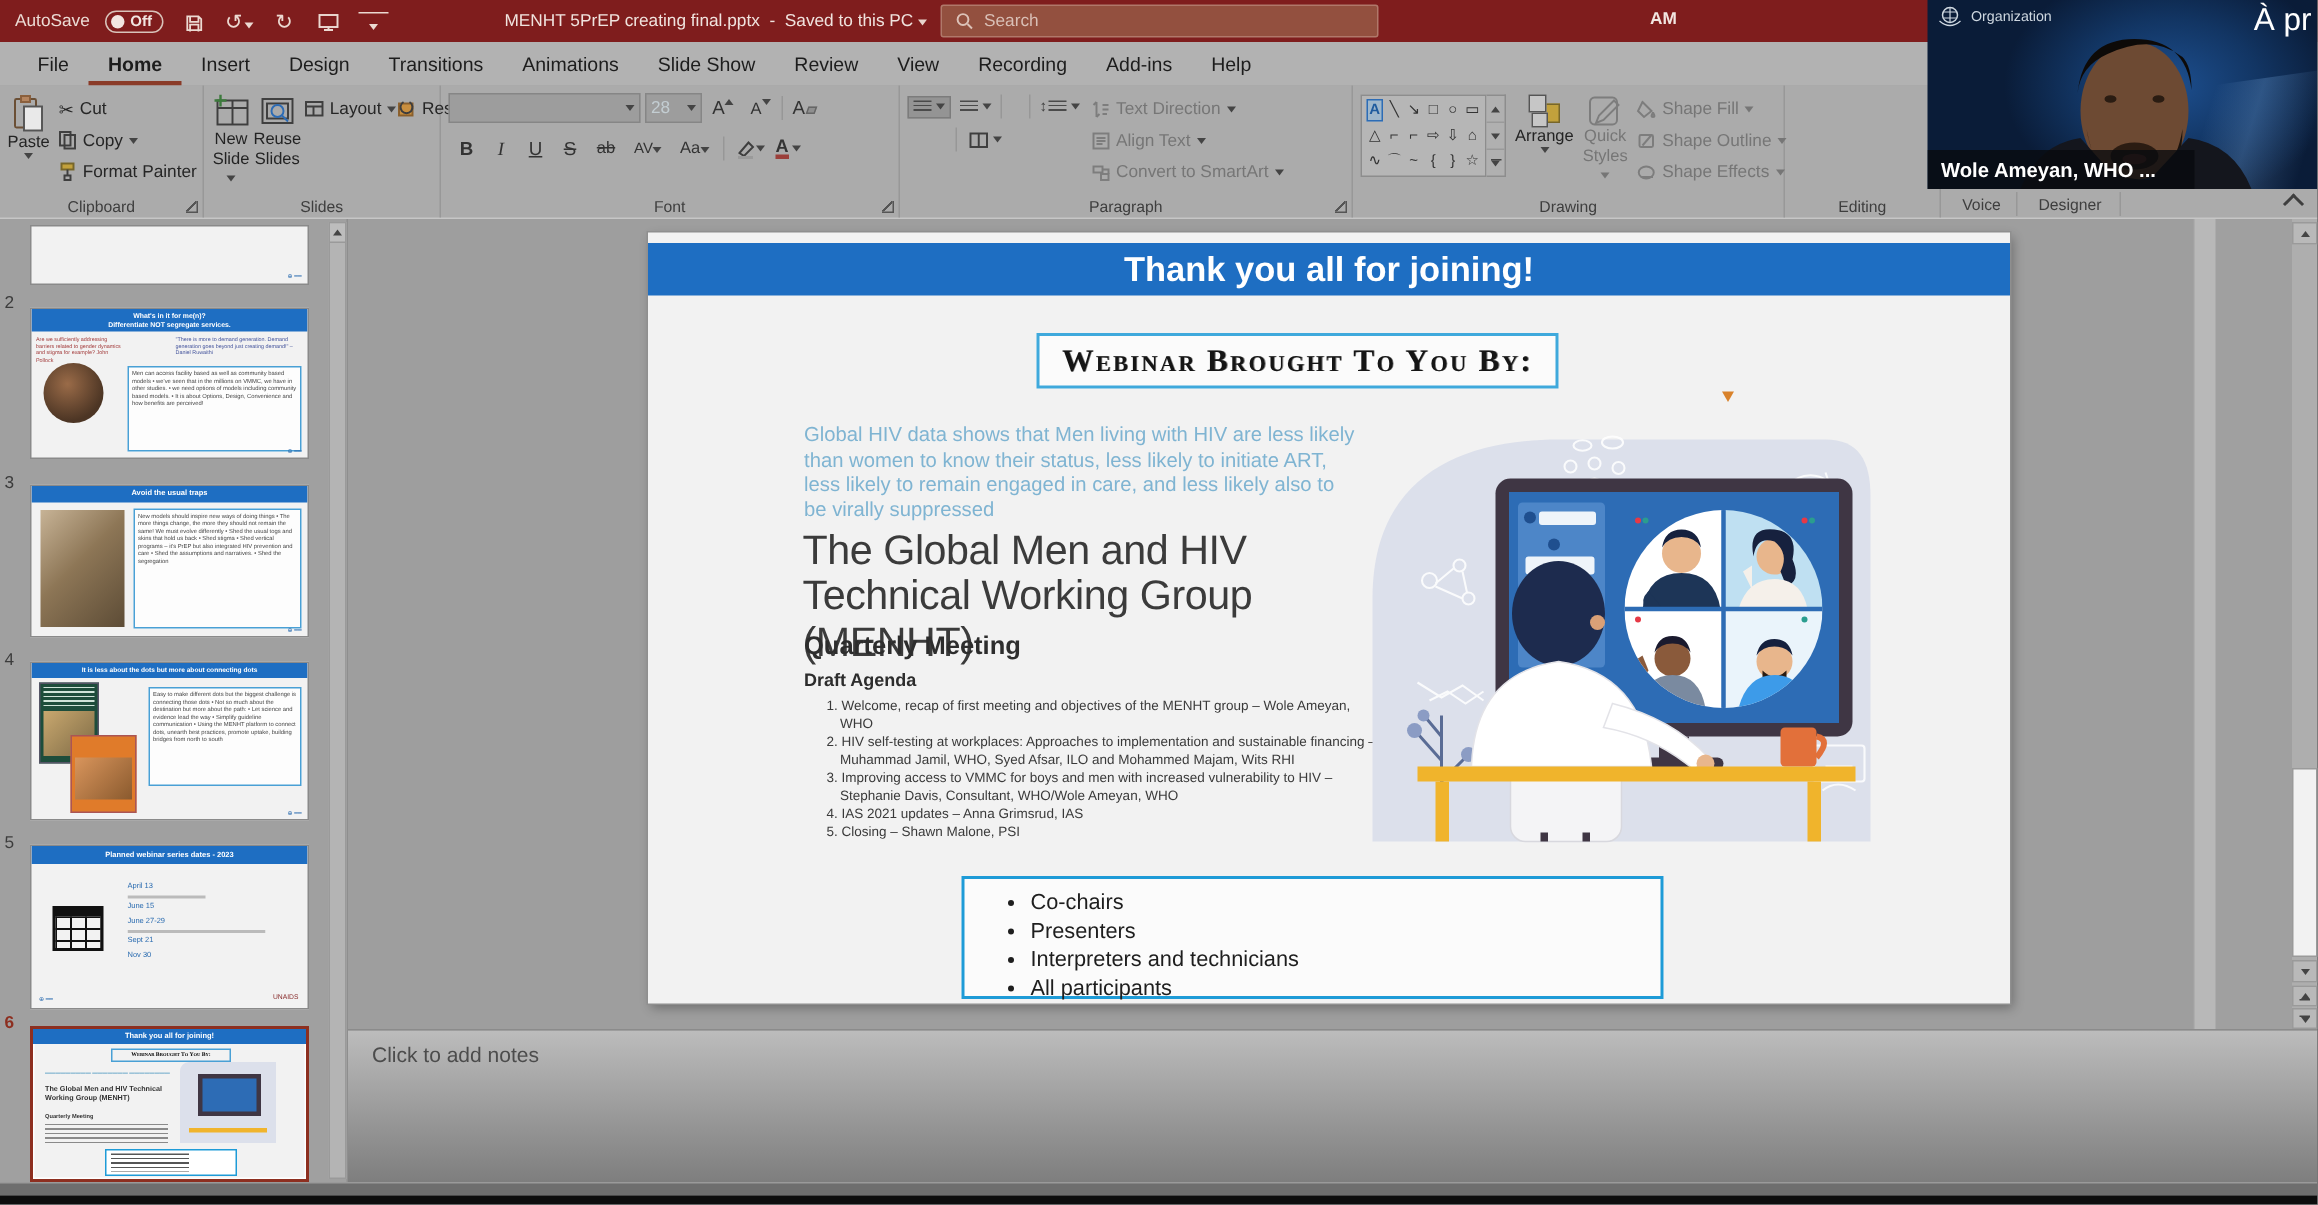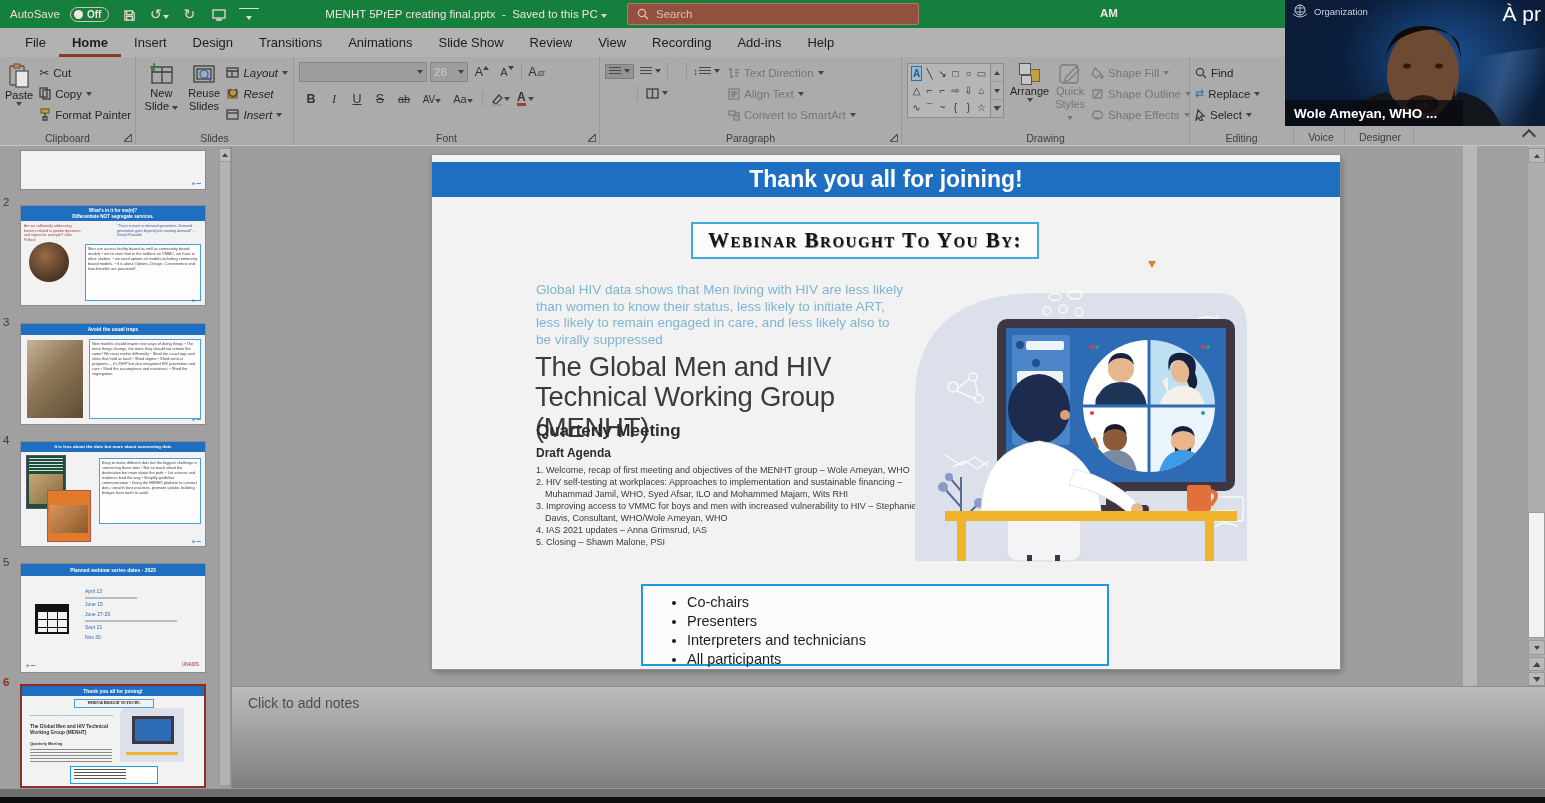--- a/index.html
+++ b/index.html
@@ -4,21 +4,21 @@
 <style>
   * { margin:0; padding:0; box-sizing:border-box; }
   html,body { background:#555; }
   #app {
     position:relative; width:1545px; height:803px; overflow:hidden;
     font-family:"Liberation Sans", sans-serif; background:#a0a0a0;
   }
   .abs { position:absolute; }
 
   
-  .titlebar { left:0; top:0; width:1545px; height:28px; background:#15803d; display:flex; align-items:center; color:#ecdcd5; font-size:11.5px; }
+  .titlebar { left:0; top:0; width:1545px; height:28px; background:#7f1d1d; display:flex; align-items:center; color:#ecdcd5; font-size:11.5px;gap:11px; }
   .tb-left { display:flex; align-items:center; gap:10px; padding-left:10px; }
   .autosave-pill { display:flex; align-items:center; gap:4px; border:1px solid #d9c3ba; border-radius:9px; padding:1px 7px 1px 3px; font-size:10px; font-weight:bold; color:#f2e6e1; }
   .autosave-dot { width:9px; height:9px; border-radius:50%; background:#f2e6e1; }
   .qat-ic { font-size:14px; color:#ecd9d1; width:20px; text-align:center; cursor:default; }
   .tb-title { margin-left:66px; white-space:nowrap; color:#f0e3de; }
   .tb-search { position:absolute; left:627px; top:3px; width:292px; height:22px; background:#93503f; border:1px solid #b0786a; border-radius:2px; display:flex; align-items:center; gap:7px; padding-left:9px; }
   .tb-search input { background:transparent; border:none; outline:none; color:#e8d4cc; font-size:11.5px; width:220px; }
   .tb-search input::placeholder { color:#d9bfb6; }
   .tb-initials { position:absolute; left:1100px; top:7px; color:#f2e6e1; font-size:11.5px; font-weight:bold; }
 
@@ -70,21 +70,21 @@
   
   .editor { left:232px; top:146px; width:1230px; height:540px; background:#9e9e9e; }
   .slide { position:absolute; left:200px; top:9px; width:908px; height:514px; background:#f2f2f2; box-shadow:0 0 0 1px #8f8f8f, 2px 3px 7px rgba(0,0,0,.3); }
   .s-titlebar { position:absolute; left:0; top:7px; width:100%; height:35px; background:#1e6ec2; color:#fff; font-size:23px; font-weight:bold; text-align:center; line-height:35px; }
   .s-webinar { position:absolute; left:259px; top:67px; width:348px; height:37px; border:2px solid #3fa9dc; display:flex; align-items:center; justify-content:center; font-family:"Liberation Serif", serif; font-weight:bold; font-variant:small-caps; letter-spacing:1.5px; font-size:21px; color:#151515; text-shadow:0.6px 0.6px 0 #8d8d8d; background:#fbfbfb; }
   .s-intro { position:absolute; left:104px; top:127px; width:368px; font-size:13.5px; line-height:1.23; color:#7fb4d2; }
   .s-heading { position:absolute; left:103px; top:197px; width:382px; font-size:27.5px; line-height:1.1; color:#3b3b3b; letter-spacing:-0.3px; }
   .s-sub1 { position:absolute; left:104px; top:266px; font-size:17px; font-weight:bold; color:#2d2d2d; }
   .s-sub2 { position:absolute; left:104px; top:291px; font-size:12px; font-weight:bold; color:#2d2d2d; }
   .s-agenda { position:absolute; left:104px; top:310px; width:382px; font-size:9px; line-height:1.33; color:#3a3a3a; }
-  .s-agenda div { padding-left:9px; text-indent:-9px; }
+  .s-agenda div { padding-left:9px; text-indent:-9px;margin-left:15px; }
   .s-box { position:absolute; left:209px; top:429px; width:468px; height:82px; border:2px solid #1e9bd7; background:#fbfbfb; }
   .s-box ul { margin:7px 0 0 44px; font-size:14.5px; line-height:1.3; color:#1e1e1e; }
   .s-illu { position:absolute; left:455px; top:103px; width:365px; height:304px; }
 
   
   .rail { left:1462px; top:146px; width:15px; height:540px; background:#b8b8b8; border-left:1px solid #a2a2a2; }
   .vscroll { left:1528px; top:146px; width:17px; height:540px; background:#aeaeae; }
   .vscroll .sb { position:absolute; left:0; width:100%; display:flex; align-items:center; justify-content:center; background:#b9b9b9; border:1px solid #9a9a9a; }
   .collapse-chev { left:1524px; top:131px; width:10px; height:10px; border-left:2px solid #3e3e3e; border-top:2px solid #3e3e3e; transform:rotate(45deg); }
   .vd-label { font-size:10.5px; color:#3e3e3e; top:131px; }
@@ -204,21 +204,21 @@
         <div class="bigbtn">
           <svg class="svgic" width="26" height="24" viewBox="0 0 26 24">
               <rect x="3" y="3" width="20" height="16"></rect>
               <rect x="6" y="6" width="14" height="10"></rect>
               <circle cx="13" cy="11" r="4" style="stroke:#2d6cb5"></circle>
               <path d="M16 14 l4 4" style="stroke:#2d6cb5"></path>
             </svg>
           <span>Reuse</span>
             <span>Slides</span>
         </div>
-        <div style="display:flex; flex-direction:column; padding-top:2px;font-style:italic;">
+        <div style="display:flex; flex-direction:row; padding-top:2px;">
           <div class="smallrow">
             <svg class="svgic" width="13" height="11" viewBox="0 0 13 11">
                 <rect x="1" y="1" width="11" height="9"></rect>
                 <path d="M1 4 h11 M6 4 v6"></path>
               </svg>
             <span>Layout</span>
               <span class="tri"></span>
           </div>
           <div class="smallrow">
             <svg class="svgic" width="13" height="11" viewBox="0 0 13 11">
@@ -426,41 +426,20 @@
               </svg>
             <span>Shape Effects</span>
               <span class="tri" style="border-top-color:#767676;"></span>
           </div>
         </div>
       </div>
       <div class="glabel">Drawing</div>
     </div>
 
     <div class="rgroup" style="width:104px;">
-      <div style="display:flex; flex-direction:column; padding-top:2px;">
-        <div class="smallrow">
-          <svg class="svgic" width="12" height="12" viewBox="0 0 12 12">
-              <circle cx="5" cy="5" r="3.6"></circle>
-              <path d="M8 8 l3 3"></path>
-            </svg>
-          <span>Find</span>
-        </div>
-        <div class="smallrow">
-          <span style="font-size:11px; color:#2b6cb0;">⇄</span>
-          <span>Replace</span>
-            <span class="tri"></span>
-        </div>
-        <div class="smallrow">
-          <svg class="svgic" width="11" height="12" viewBox="0 0 11 12">
-              <path d="M3 1 l6 6 -3.5 0.5 2 3.5 -2 1 -2 -3.5 -2.5 2.5 z"></path>
-            </svg>
-          <span>Select</span>
-            <span class="tri"></span>
-        </div>
-      </div>
       <div class="glabel">Editing</div>
     </div>
   </div>
 
   <div class="abs vd-label" style="left:1293px; width:56px; text-align:center;">Voice</div>
   <div class="abs vd-sep" style="left:1344px;"></div>
   <div class="abs vd-label" style="left:1348px; width:64px; text-align:center;">Designer</div>
   <div class="abs vd-sep" style="left:1413px;"></div>
   <div class="abs collapse-chev"></div>
 

